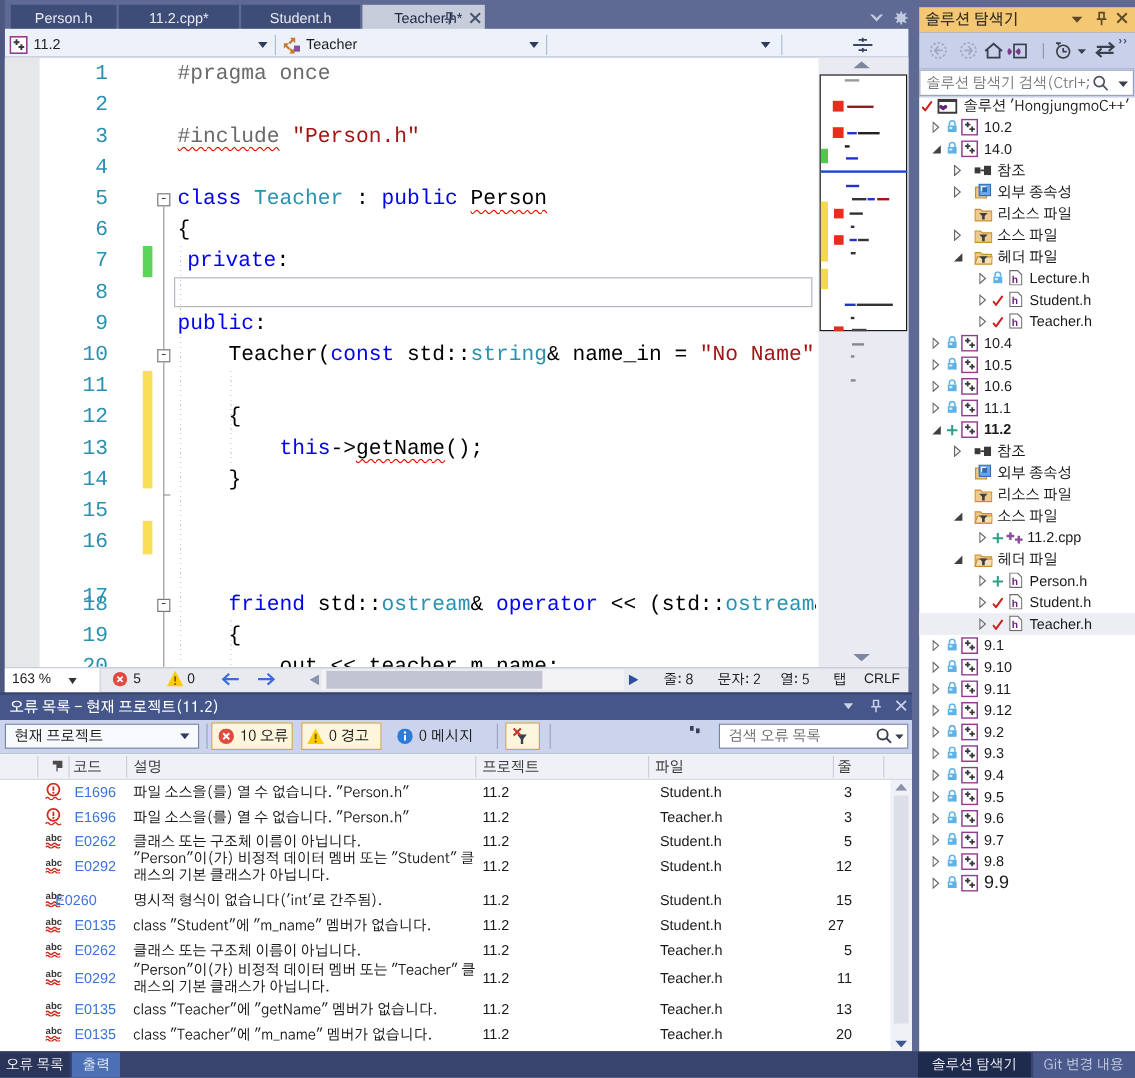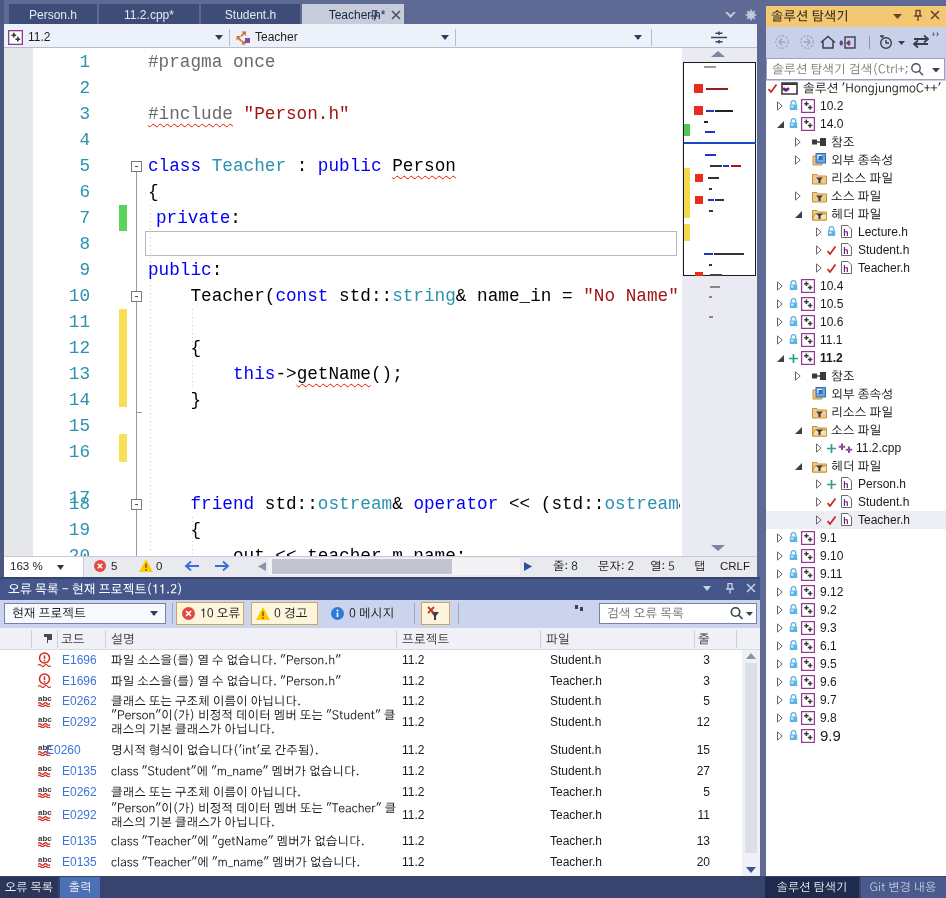--- a/index.html
+++ b/index.html
@@ -301,21 +301,21 @@
 <div class="a" style="left:550px;top:743px;font-size:12px;color:#1a1a1a">Student.h</div>
 <div class="a" style="left:690px;top:743px;width:20px;text-align:right;font-size:12px;color:#1a1a1a">15</div>
 <svg class="a" style="left:38px;top:764px" width="14" height="13" viewBox="0 0 14 13">
 <text x="0" y="6.5" font-family="Liberation Sans" font-size="8" font-weight="bold" fill="#3a3a3a">abc</text>
 <path d="M0 9.5 Q1.5 7.8 3 9.5 Q4.5 11.2 6 9.5 Q7.5 7.8 9 9.5 Q10.5 11.2 12 9.5" stroke="#D02B20" stroke-width="1.2" fill="none"></path>
 <path d="M0 12 Q1.5 10.3 3 12 Q4.5 13.7 6 12 Q7.5 10.3 9 12 Q10.5 13.7 12 12" stroke="#D02B20" stroke-width="1.2" fill="none"></path>
   </svg>
 <div class="a" style="left:62px;top:764px;font-size:12px;color:#3B74D9">E0135</div>
 <div class="a" style="left:402px;top:764px;font-size:12px;color:#1a1a1a">11.2</div>
 <div class="a" style="left:550px;top:764px;font-size:12px;color:#1a1a1a">Student.h</div>
-<div class="a" style="left:690px;top:764px;width:20px;text-align:right;font-size:12px;color:#1a1a1a">27</div>
+<div class="a" style="left:690px;top:764px;width:20px;font-size:12px;color:#1a1a1a">27</div>
 <svg class="a" style="left:38px;top:785px" width="14" height="13" viewBox="0 0 14 13">
 <text x="0" y="6.5" font-family="Liberation Sans" font-size="8" font-weight="bold" fill="#3a3a3a">abc</text>
 <path d="M0 9.5 Q1.5 7.8 3 9.5 Q4.5 11.2 6 9.5 Q7.5 7.8 9 9.5 Q10.5 11.2 12 9.5" stroke="#D02B20" stroke-width="1.2" fill="none"></path>
 <path d="M0 12 Q1.5 10.3 3 12 Q4.5 13.7 6 12 Q7.5 10.3 9 12 Q10.5 13.7 12 12" stroke="#D02B20" stroke-width="1.2" fill="none"></path>
   </svg>
 <div class="a" style="left:62px;top:785px;font-size:12px;color:#3B74D9">E0262</div>
 <div class="a" style="left:402px;top:785px;font-size:12px;color:#1a1a1a">11.2</div>
 <div class="a" style="left:550px;top:785px;font-size:12px;color:#1a1a1a">Teacher.h</div>
 <div class="a" style="left:690px;top:785px;width:20px;text-align:right;font-size:12px;color:#1a1a1a">5</div>
 <svg class="a" style="left:38px;top:808px" width="14" height="13" viewBox="0 0 14 13">
@@ -604,21 +604,21 @@
 <svg class="a" style="left:789px;top:640px" width="9" height="11" viewBox="0 0 9 11">
     <path d="M2.2 4.5 L2.2 3 A2.3 2.3 0 0 1 6.8 3 L6.8 4.5" fill="none" stroke="#5FB2E6" stroke-width="1.3"></path>
     <rect x="0.8" y="4.5" width="7.4" height="5.5" fill="#5FB2E6"></rect>
     <rect x="2" y="5.7" width="2.6" height="1.8" fill="#D6EDFA"></rect>
   </svg>
 <svg class="a" style="left:801px;top:639px" width="14" height="14" viewBox="0 0 15 15">
     <rect x="0.5" y="0.5" width="14" height="14" fill="#fff" stroke="#93398F" stroke-width="1.6"></rect>
     <path d="M3.4 4.4 h1.6 v-1.6 h1.6 v1.6 h1.6 v1.6 h-1.6 v1.6 h-1.6 v-1.6 h-1.6 Z" fill="#3A3A3A"></path>
     <path d="M7.4 8.4 h1.6 v-1.6 h1.6 v1.6 h1.6 v1.6 h-1.6 v1.6 h-1.6 v-1.6 h-1.6 Z" fill="#3A3A3A"></path>
   </svg>
-<div class="a" style="left:820px;top:637px;font-size:12px;line-height:18px;color:#1a1a1a;">6.1</div>
+<div class="a" style="left:820px;top:637px;font-size:12px;line-height:18px;color:#1a1a1a;">9.4</div>
 <svg class="a" style="left:777px;top:659px" width="6" height="10">
     <path d="M0.5 0.9 L5.2 5 L0.5 9.1 Z" fill="none" stroke="#6a6a6a" stroke-width="1"></path>
   </svg>
 <svg class="a" style="left:789px;top:658px" width="9" height="11" viewBox="0 0 9 11">
     <path d="M2.2 4.5 L2.2 3 A2.3 2.3 0 0 1 6.8 3 L6.8 4.5" fill="none" stroke="#5FB2E6" stroke-width="1.3"></path>
     <rect x="0.8" y="4.5" width="7.4" height="5.5" fill="#5FB2E6"></rect>
     <rect x="2" y="5.7" width="2.6" height="1.8" fill="#D6EDFA"></rect>
   </svg>
 <svg class="a" style="left:801px;top:657px" width="14" height="14" viewBox="0 0 15 15">
     <rect x="0.5" y="0.5" width="14" height="14" fill="#fff" stroke="#93398F" stroke-width="1.6"></rect>

